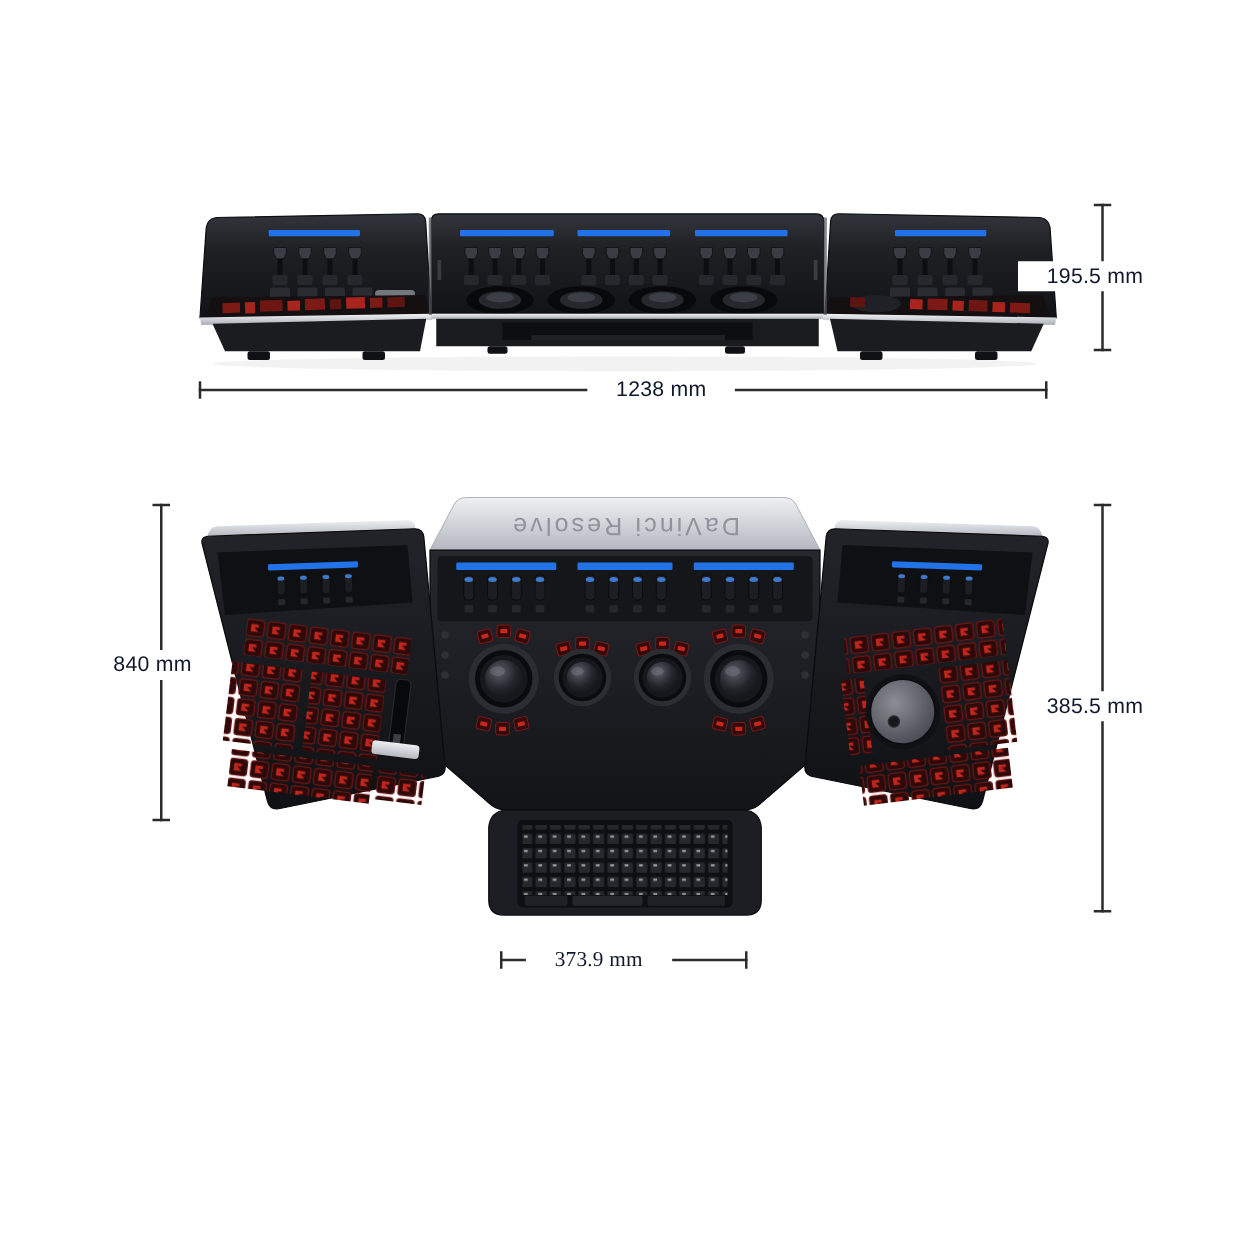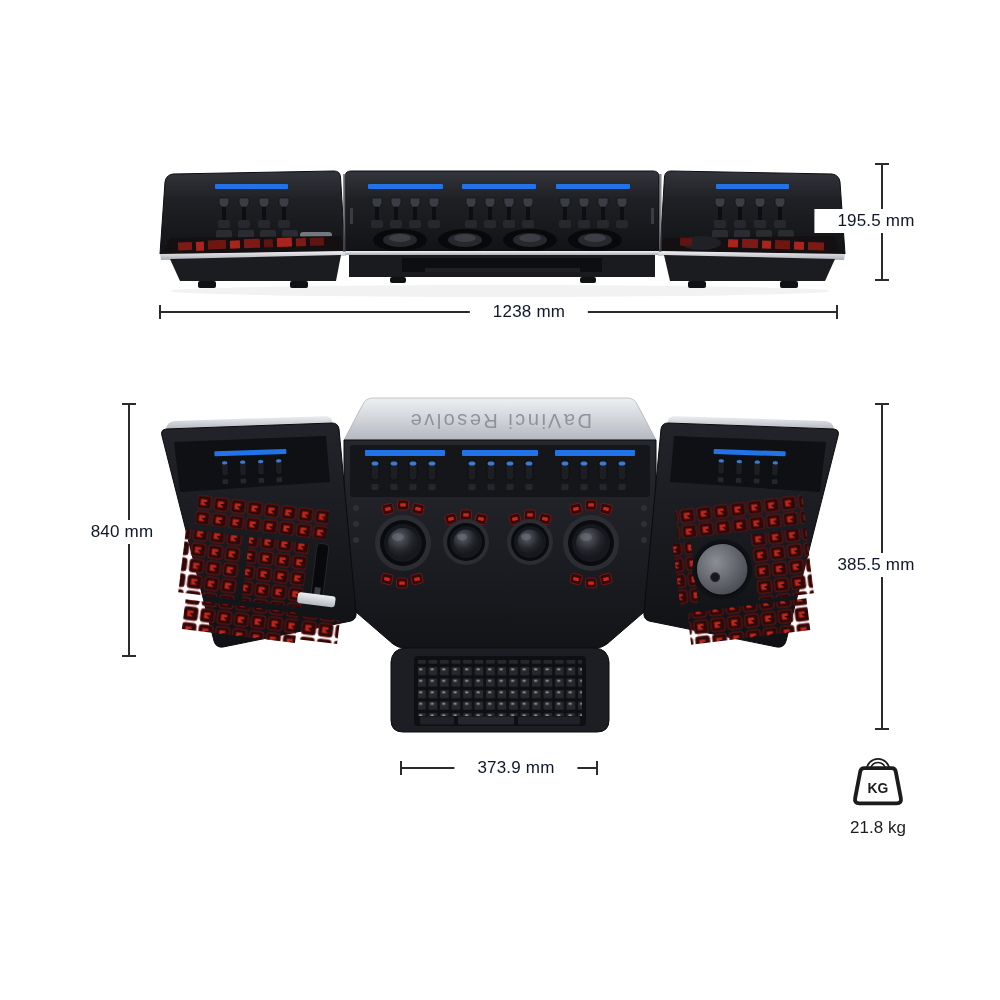--- a/index.html
+++ b/index.html
@@ -370,25 +370,16 @@
   <div class="hdim" style="left:159px;top:311px;width:679px;"></div>
   <div class="dim-label" style="left:498px;top:312px;margin-left:31px;">1238 mm</div>
 
   <div class="vdim" style="left:128px;top:403px;height:254px;"></div>
   <div class="dim-label" style="left:122px;top:532px;">840 mm</div>
 
   <div class="vdim" style="left:881px;top:403px;height:327px;"></div>
   <div class="dim-label" style="left:876px;top:565px;">385.5 mm</div>
 
   <div class="hdim" style="left:400px;top:767px;width:198px;"></div>
-  <div class="dim-label" style="left:516px;top:768px;">373.9 mm</div>
-
-  <div class="weight-block">
-    <svg width="64" height="60" viewBox="0 0 60 56">
-      <path d="M21,17 a9,9 0 0 1 18,0" fill="none" stroke="#1c1c1c" stroke-width="5"></path>
-      <path d="M21,17 a9,9 0 0 1 18,0" fill="none" stroke="#ffffff" stroke-width="1.8"></path>
-      <path d="M17,15 h26 q3,0 3.6,3 l4.8,25 q1,5 -4,5 H12.6 q-5,0 -4,-5 l4.8,-25 q0.6,-3 3.6,-3 z" fill="#ffffff" stroke="#1c1c1c" stroke-width="3.6" stroke-linejoin="round"></path>
-      <text x="30" y="38" text-anchor="middle" font-size="13" font-weight="bold" fill="#1c1c1c">KG</text>
-    </svg>
-    <div class="weight-value">21.8 kg</div>
-  </div>
+  <div class="dim-label" style="left:479px;top:768px;font-family:Liberation Serif, serif;">373.9 mm</div>
+
 
 </div>
 
 </body></html>

